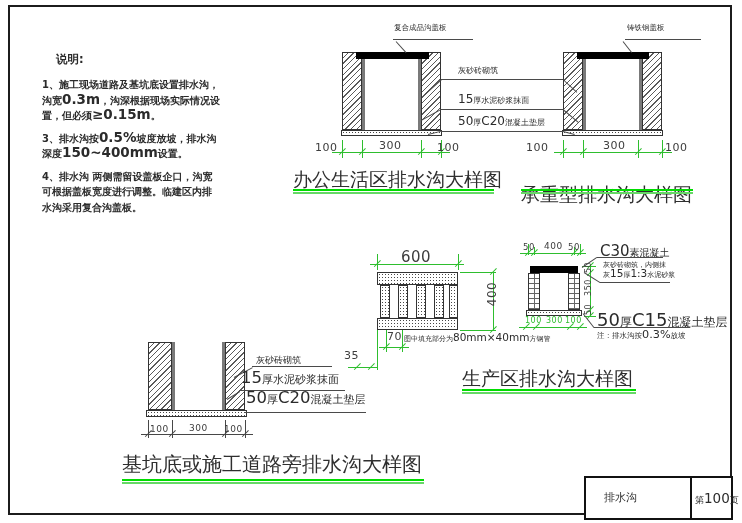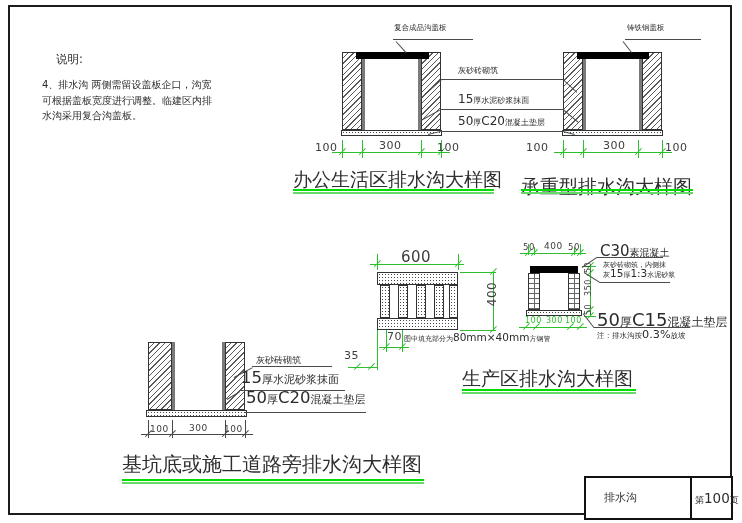--- a/index.html
+++ b/index.html
@@ -24,33 +24,35 @@
   .tk{width:9px;height:1.4px;background:var(--g);transform:rotate(-45deg);}
   .tkd{background:#474747;}
   
   .dt{font-size:11px;color:#3d3d3d;letter-spacing:.5px;white-space:nowrap;font-weight:400;}
   .cad{white-space:nowrap;color:#2b2b2b;}
   .num{font-size:1.5em;line-height:.9;}
   .note .num{font-size:1.35em;}
   .rot{transform:rotate(-90deg);text-align:center;}
   .gul{height:2px;background:var(--gl);box-shadow:0 3px 0 #66d966;}
   .dtitle{font-size:19px;color:#2f2f2f;white-space:nowrap;}
-  .notes{position:absolute;left:42px;top:52px;width:178px;}
+  .notes{position:absolute;left:42px;top:52px;width:178px;font-weight:bold;}
   .nhead{font-size:11.5px;margin:0 0 10px 14px;}
   .note{font-size:10px;line-height:1.55;margin:0 0 7px 0;}
   .tblock{position:absolute;left:584px;top:476px;width:149px;height:44px;border:2px solid #111;box-sizing:border-box;background:#fff;}
 </style>
 </head>
 <body>
 
 <div class="page">
   <div class="frame"></div>
 
   <div class="notes">
     <p class="nhead cad">说明:</p>
+    <p class="note"><span>1、施工现场道路及基坑底设置排水沟，沟宽</span><span class="num">0.3m</span><span>，沟深根据现场实际情况设置，但必须</span><span class="num">≥0.15m</span><span>。</span></p>
+    <p class="note"><span>3、排水沟按</span><span class="num">0.5%</span><span>坡度放坡，排水沟深度</span><span class="num">150~400mm</span><span>设置。</span></p>
     <p class="note"><span>4、排水沟 两侧需留设盖板企口，沟宽可根据盖板宽度进行调整。临建区内排水沟采用复合沟盖板。</span></p>
   </div>
 
   <div class="abs hatch" style="left:342px;top:52px;width:20px;height:78px"></div>
   <div class="abs hatch" style="left:421px;top:52px;width:20px;height:78px"></div>
   <div class="abs liner" style="left:362px;top:59px;width:3px;height:71px"></div>
   <div class="abs liner" style="left:418px;top:59px;width:3px;height:71px"></div>
   <div class="abs stip" style="left:341px;top:130px;width:101px;height:6px"></div>
   <div class="abs cover" style="left:356px;top:52px;width:73px;height:7px"></div>
   <div class="abs cad" style="left:394px;top:23px;font-size:7.5px">复合成品沟盖板</div>
@@ -87,21 +89,21 @@
   <div class="abs vl" style="left:638px;top:140px;height:18px"></div>
   <div class="abs vl" style="left:662px;top:140px;height:18px"></div>
   <div class="abs hl" style="left:554px;top:152px;width:118px"></div>
   <span class="abs tk" style="left:559px;top:151px"></span>
   <span class="abs tk" style="left:579px;top:151px"></span>
   <span class="abs tk" style="left:634px;top:151px"></span>
   <span class="abs tk" style="left:658px;top:151px"></span>
   <div class="abs dt" style="left:526px;top:141px">100</div>
   <div class="abs dt" style="left:603px;top:139px">300</div>
   <div class="abs dt" style="left:665px;top:141px">100</div>
-  <div class="abs dtitle" style="left:521px;top:174px">承重型排水沟大样图</div>
+  <div class="abs dtitle" style="left:521px;top:182px">承重型排水沟大样图</div>
   <div class="abs gul" style="left:521px;top:189px;width:172px"></div>
 
   <div class="abs cad" style="left:458px;top:65px;font-size:8px">灰砂砖砌筑</div>
   <div class="abs lead" style="left:441px;top:79px;width:122px"></div>
   <div class="abs leadd" style="left:425px;top:94px;width:22px;transform:rotate(-42deg)"></div>
   <div class="abs leadd" style="left:563px;top:79px;width:19px;transform:rotate(43deg)"></div>
 
   <div class="abs cad" style="left:458px;top:94px;font-size:8px"><span class="num">15</span><span>厚水泥砂浆抹面</span></div>
   <div class="abs lead" style="left:441px;top:109px;width:122px"></div>
   <div class="abs leadd" style="left:421px;top:120px;width:23px;transform:rotate(-29deg)"></div>

